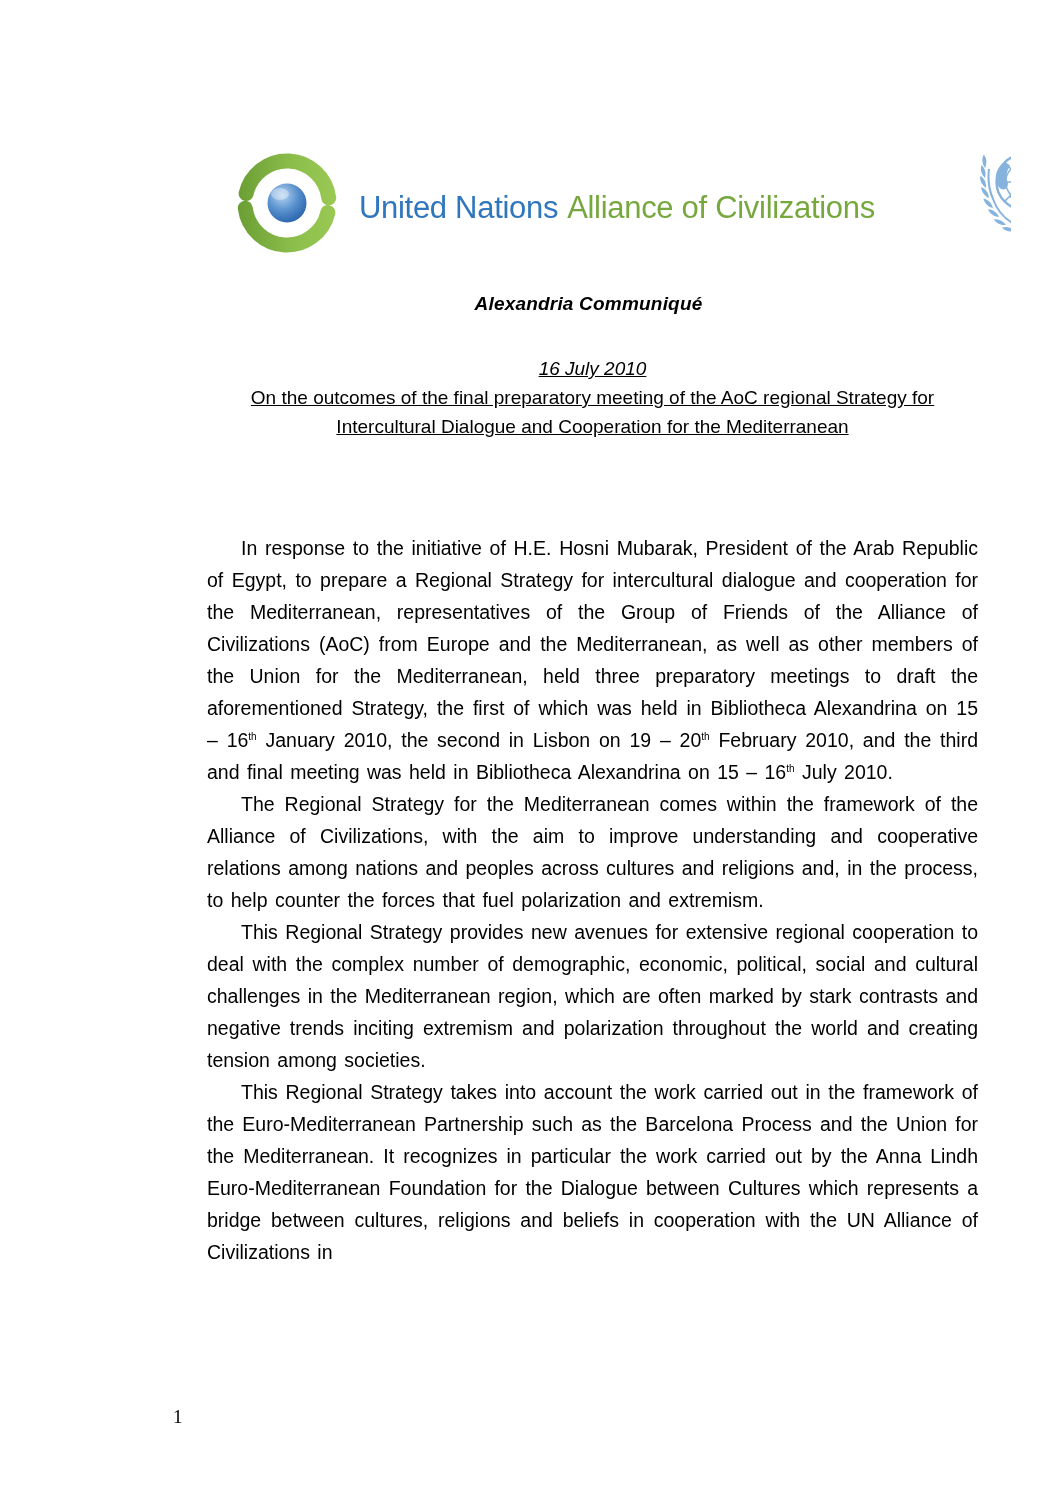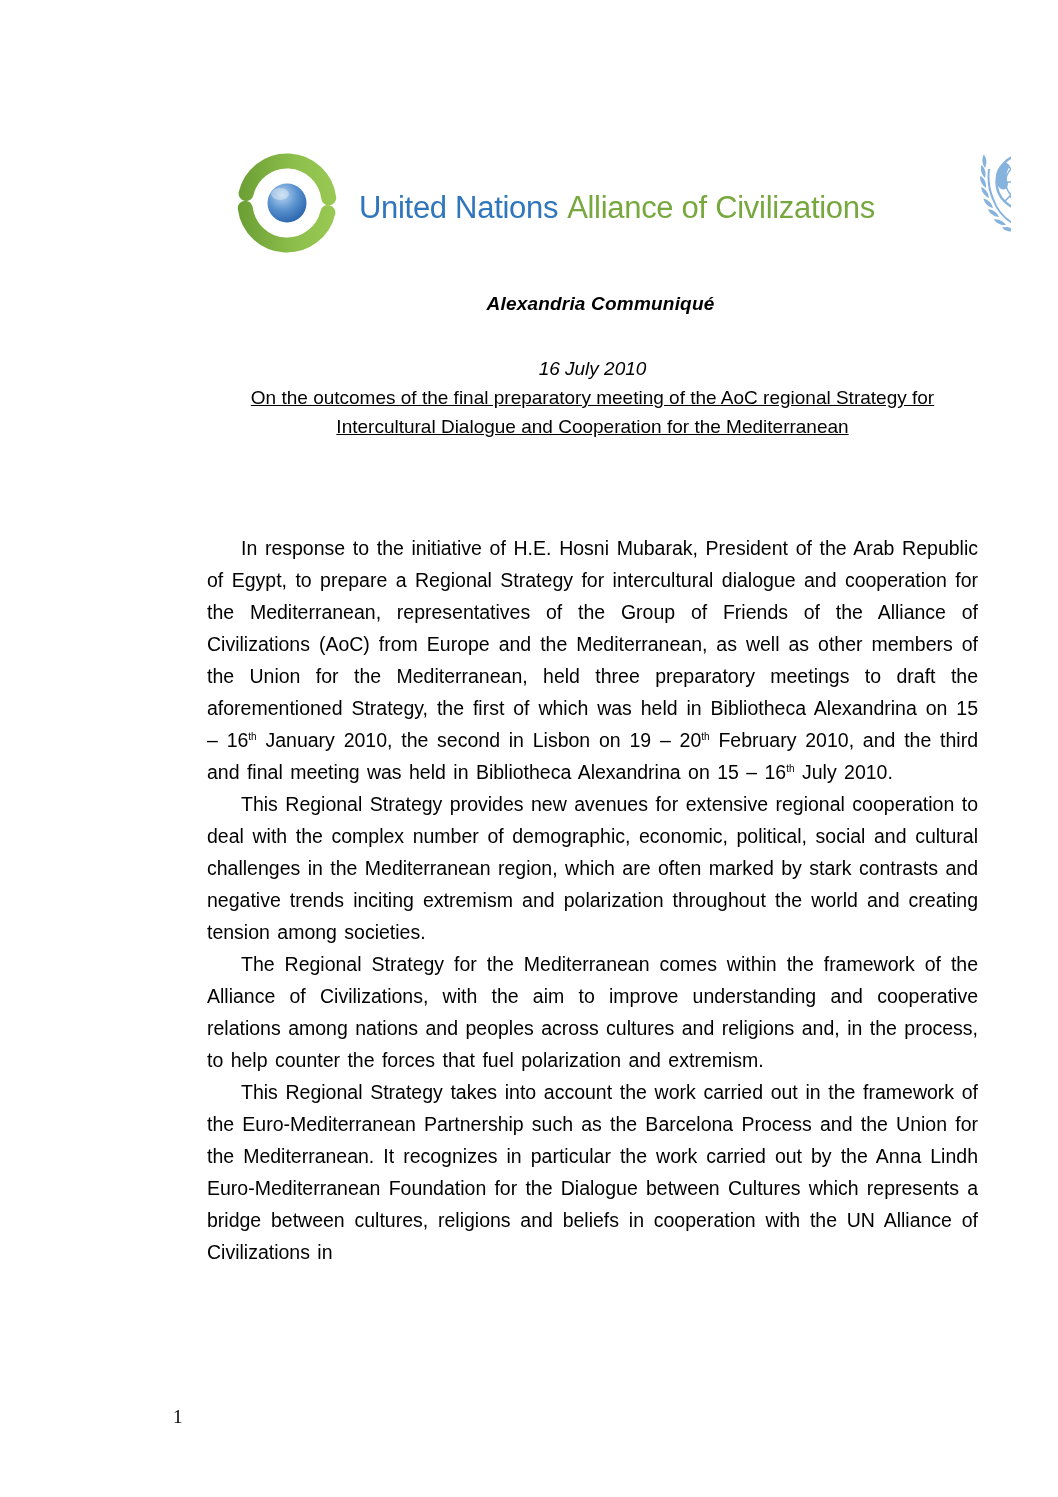--- a/index.html
+++ b/index.html
@@ -33,40 +33,40 @@
   .wm-green { color: #77A83E; margin-left: 9px; }
   .un-emblem-icon {
     position: absolute;
     left: 924px;
     top: 132px;
   }
 
   
   .doc-title {
     position: absolute;
-    left: 168px;
+    left: 156px;
     width: 771px;
     top: 289px;
     margin: 0;
     text-align: center;
     font-size: 19px;
     font-weight: bold;
     font-style: italic;
     letter-spacing: 0.2px;
   }
   .doc-meta {
     position: absolute;
     left: 160px;
     width: 771px;
     top: 350px;
     text-align: center;
     font-size: 19px;
     line-height: 29px;
   }
-  .doc-date { margin: 0; font-style: italic; }
+  .doc-date { margin: 0; font-style: italic; text-decoration: underline; }
   .doc-subtitle { margin: 0; text-decoration: underline; }
 
   
   .doc-body {
     position: absolute;
     left: 160px;
     width: 771px;
     top: 528px;
     font-size: 19.5px;
     line-height: 32px;
@@ -168,20 +168,20 @@
 
   <h1 class="doc-title">Alexandria Communiqué</h1>
 
   <div class="doc-meta">
     <p class="doc-date">16 July 2010</p>
     <p class="doc-subtitle">On the outcomes of the final preparatory meeting of the AoC regional Strategy for Intercultural Dialogue and Cooperation for the Mediterranean</p>
   </div>
 
   <section class="doc-body">
     <p><span>In response to the initiative of H.E. Hosni Mubarak, President of the Arab Republic of Egypt, to prepare a Regional Strategy for intercultural dialogue and cooperation for the Mediterranean, representatives of the Group of Friends of the Alliance of Civilizations (AoC) from Europe and the Mediterranean, as well as other members of the Union for the Mediterranean, held three preparatory meetings to draft the aforementioned Strategy, the first of which was held in Bibliotheca Alexandrina on 15 – 16</span><sup>th</sup><span> January 2010, the second in Lisbon on 19 – 20</span><sup>th</sup><span> February 2010, and the third and final meeting was held in Bibliotheca Alexandrina on 15 – 16</span><sup>th</sup><span> July 2010.</span></p>
+    <p>The Regional Strategy for the Mediterranean comes within the framework of the Alliance of Civilizations, with the aim to improve understanding and cooperative relations among nations and peoples across cultures and religions and, in the process, to help counter the forces that fuel polarization and extremism.</p>
     <p>This Regional Strategy provides new avenues for extensive regional cooperation to deal with the complex number of demographic, economic, political, social and cultural challenges in the Mediterranean region, which are often marked by stark contrasts and negative trends inciting extremism and polarization throughout the world and creating tension among societies.</p>
-    <p>The Regional Strategy for the Mediterranean comes within the framework of the Alliance of Civilizations, with the aim to improve understanding and cooperative relations among nations and peoples across cultures and religions and, in the process, to help counter the forces that fuel polarization and extremism.</p>
     <p>This Regional Strategy takes into account the work carried out in the framework of the Euro-Mediterranean Partnership such as the Barcelona Process and the Union for the Mediterranean. It recognizes in particular the work carried out by the Anna Lindh Euro-Mediterranean Foundation for the Dialogue between Cultures which represents a bridge between cultures, religions and beliefs in cooperation with the UN Alliance of Civilizations in</p>
   </section>
 
   <span class="page-number">1</span>
 
 </div>
 
 </body></html>

